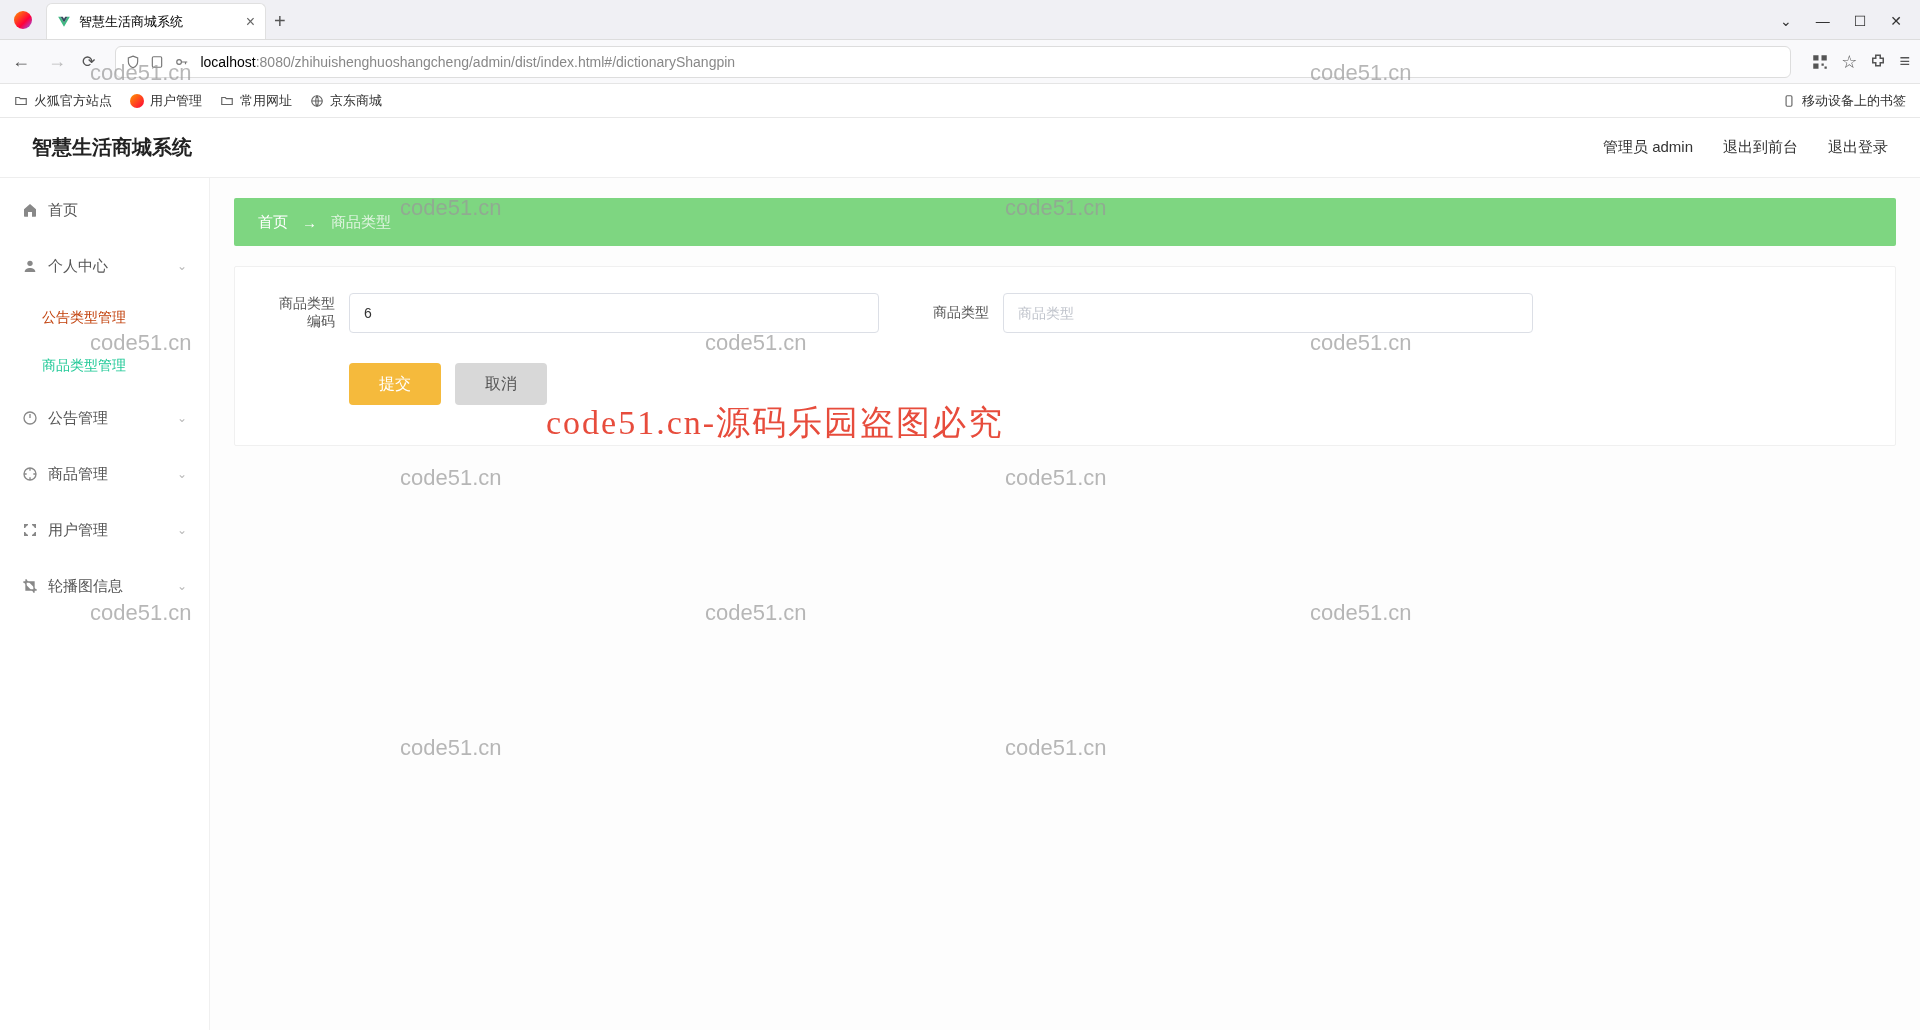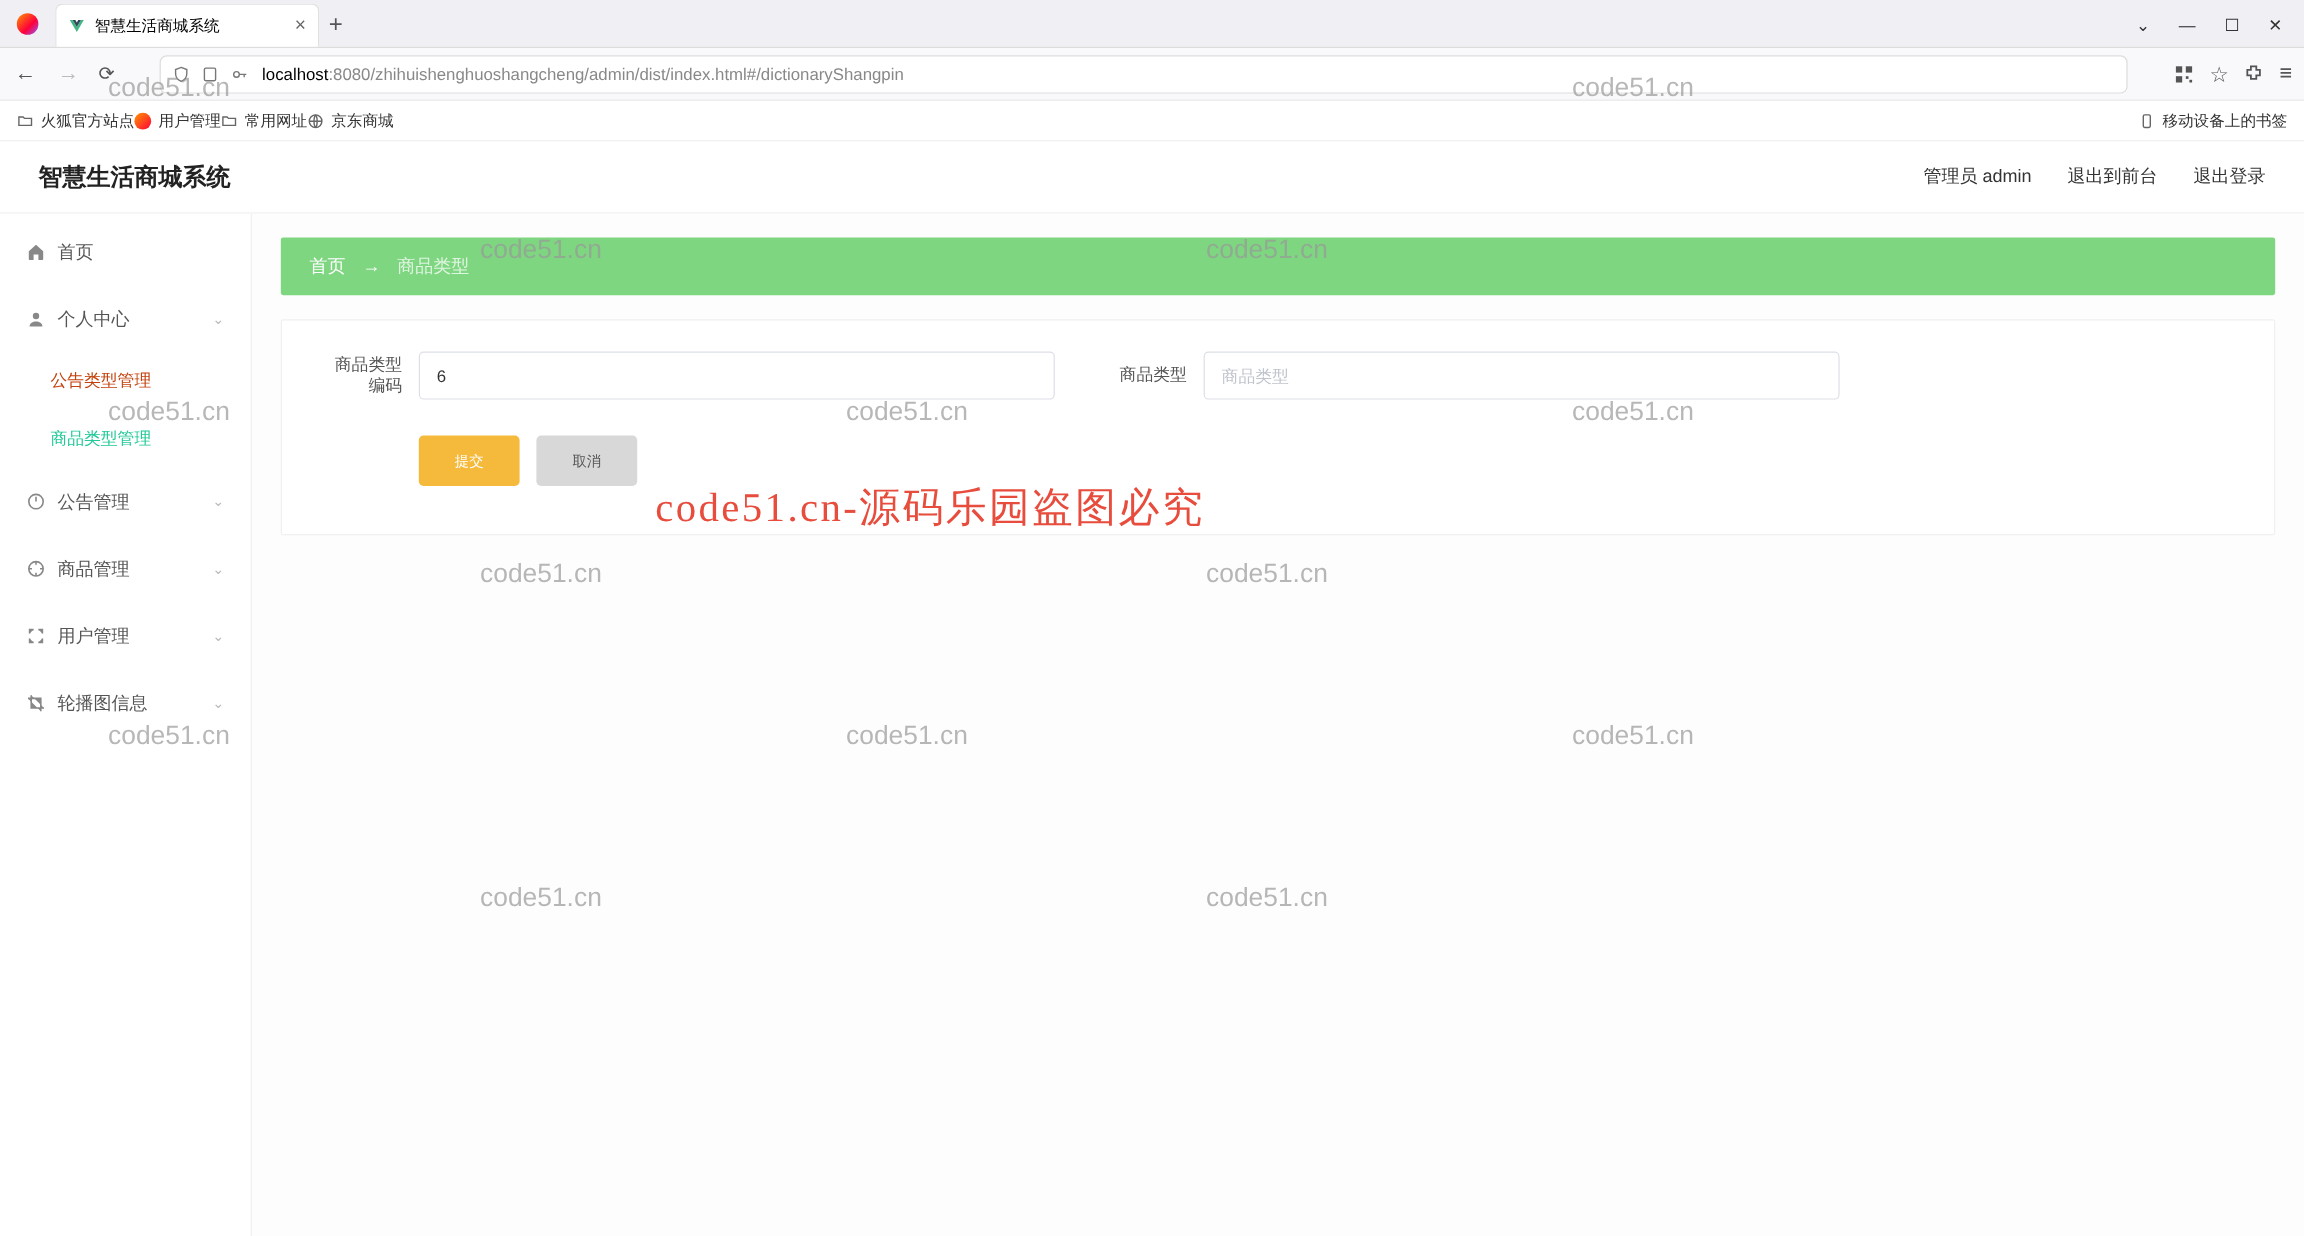--- a/index.html
+++ b/index.html
@@ -13,27 +13,27 @@
 .tab .close-x { margin-left:auto; color:#666; font-size:16px; cursor:pointer;}
 .new-tab { margin-left:8px; color:#555; font-size:20px; cursor:pointer; padding-bottom:6px;}
 .win-controls { margin-left:auto; display:flex; gap:24px; padding:0 18px 10px 0; color:#333;}
 .win-controls span { font-size:14px; cursor:pointer;}
 .win-controls .chev { font-size:14px;}
 
 .url-row { background:#f9f9fb; height:44px; display:flex; align-items:center; padding:0 10px; gap:14px; border-bottom:1px solid #e5e5e5;}
 .nav-arrow { color:#555; font-size:18px; cursor:pointer; width:22px; text-align:center;}
 .nav-arrow.dis { color:#bbb;}
 .reload { color:#555; font-size:16px; cursor:pointer;}
-.urlbar { flex:1; background:#fff; border:1px solid #ddd; border-radius:6px; height:32px; display:flex; align-items:center; padding:0 10px; gap:10px; font-size:14px; color:#555; margin:0 24px;}
+.urlbar { flex:1; background:#fff; border:1px solid #ddd; border-radius:6px; height:32px; display:flex; align-items:center; padding:0 10px; gap:10px; font-size:14px; color:#555; margin:0 6px;}
 .urlbar .bold { color:#000; font-weight:500;}
 .urlbar .dim { color:#888;}
 .url-right { display:flex; gap:12px; align-items:center; color:#555;}
 .url-right svg, .url-right span { cursor:pointer;}
 
-.bm-row { background:#fff; height:34px; display:flex; align-items:center; padding:0 14px; font-size:13px; border-bottom:1px solid #e8e8e8;}
+.bm-row { background:#fff; height:34px; display:flex; align-items:center; padding:0 14px; gap:18px; font-size:13px; border-bottom:1px solid #e8e8e8;}
 .bm { display:flex; align-items:center; gap:6px; color:#333; cursor:pointer;}
 .bm svg { width:14px; height:14px;}
 .bm-right { margin-left:auto;}
 
 
 .app { position:absolute; top:118px; left:0; right:0; bottom:0; display:flex; flex-direction:column; background:#fff;}
 .app-header { height:60px; display:flex; align-items:center; padding:0 32px; border-bottom:1px solid #eee; background:#fff;}
 .app-title { font-size:20px; font-weight:600; color:#222;}
 .hdr-right { margin-left:auto; display:flex; gap:30px; font-size:15px; color:#333;}
 .hdr-right span { cursor:pointer;}
@@ -53,21 +53,21 @@
 .breadcrumb .cur { color:rgba(255,255,255,0.75);}
 
 .form-card { background:#fff; border:1px solid #f0f0f0; border-radius:2px; padding:26px 30px 40px 30px;}
 .form-row { display:flex; gap:40px; align-items:flex-start; margin-bottom:20px;}
 .form-group { display:flex; align-items:center; gap:14px;}
 .form-label { font-size:14px; color:#555; text-align:right; width:70px;}
 .form-label.short { width:70px;}
 .form-input { width:530px; height:40px; border:1px solid #dcdfe6; border-radius:4px; padding:0 14px; font-size:14px; color:#333; outline:none;}
 .form-input::placeholder { color:#c0c4cc;}
 .btn-row { display:flex; gap:14px; margin-left:84px; margin-top:30px;}
-.btn { height:42px; padding:0 30px; border:none; border-radius:4px; font-size:12px; cursor:pointer;}
+.btn { height:42px; padding:0 30px; border:none; border-radius:4px; font-size:16px; cursor:pointer;}
 .btn-primary { background:#f5ba3c; color:#fff;}
 .btn-cancel { background:#d8d8d8; color:#555;}
 
 .watermark { position:absolute; color:#999; font-size:22px; pointer-events:none; opacity:0.7;}
 .wm-red { position:absolute; color:#e74c3c; font-size:34px; pointer-events:none; font-family:"SimSun",serif; letter-spacing:2px;}
 </style>
 </head>
 <body>
 
 <div class="browser-chrome">

